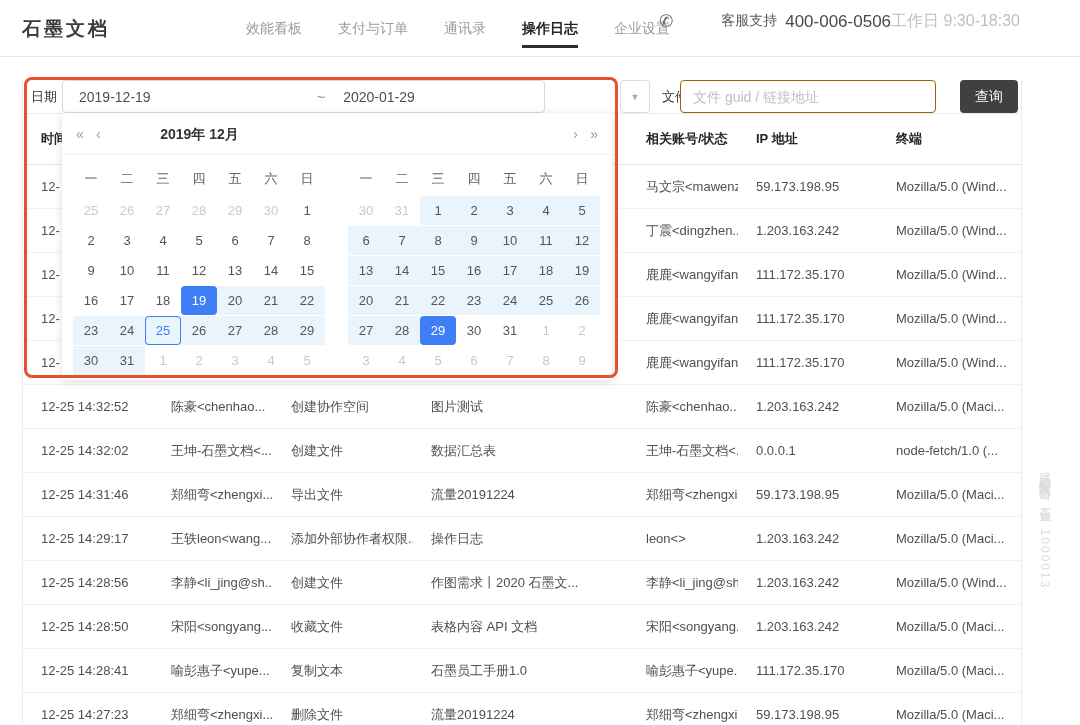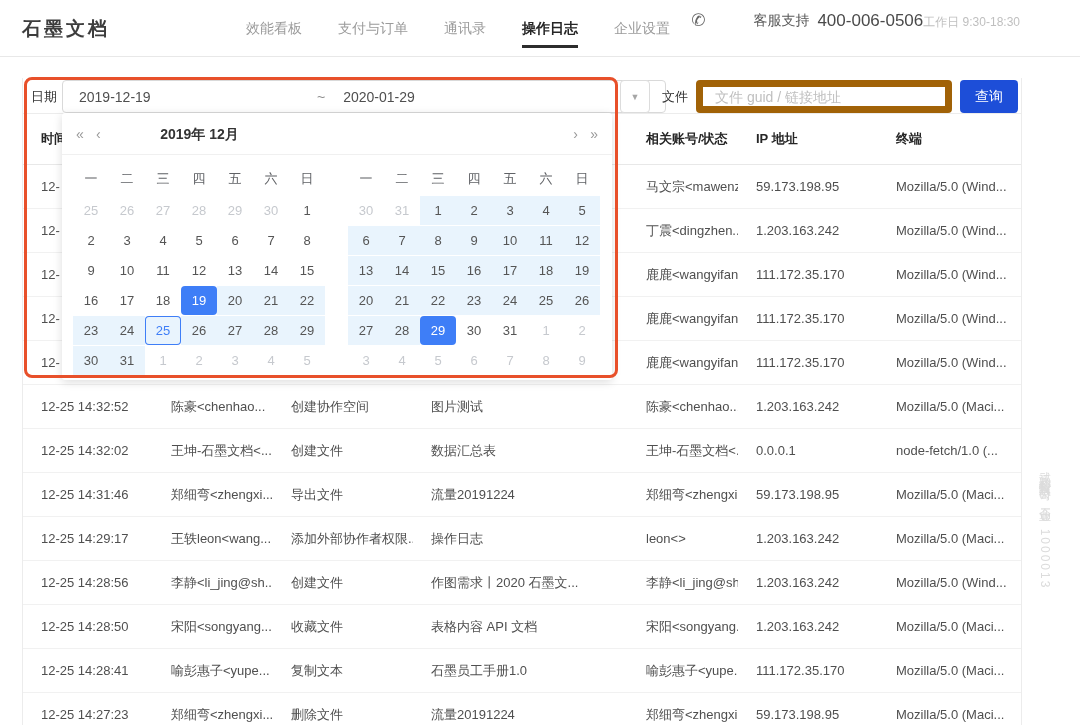--- a/index.html
+++ b/index.html
@@ -16,46 +16,46 @@
   .nav-item { display:flex; align-items:center; font-size:14px; color:#9b9b9b;
     cursor:pointer; position:relative; }
   .nav-item.active { color:#262626; font-weight:700; }
   .nav-item.active::after { content:""; position:absolute; left:0; right:0; bottom:9px;
     height:3px; background:#2d2d2d; }
   .support { position:absolute; right:60px; top:10px; display:flex; align-items:center; gap:8px; }
   .phone-icon { font-size:17px; color:#666; }
   .support-label { font-size:14px; color:#595959; white-space:nowrap;margin-left:40px; }
   .support-col { display:flex; flex-direction:row; align-items:flex-end; }
   .support-phone { font-size:17px; color:#4a4a4a; }
-  .support-hours { font-size:12px; color:#bfbfbf; margin-top:1px; }
+  .support-hours { font-size:16px; color:#bfbfbf; margin-top:1px; }
 
   
   .card { position:absolute; left:22px; top:78px; width:1000px; height:647px;
     border-left:1px solid #ececec; border-right:1px solid #ececec; background:#fff; }
 
   
   .filter-label { position:absolute; font-size:13px; color:#333; top:88px; }
   .lbl-date { left:31px; }
   .lbl-file { left:662px; }
-  .date-input { position:absolute; left:62px; top:80px; width:604px; height:33px;
+  .date-input { position:absolute; left:62px; top:80px; width:483px; height:33px;
     border:1px solid #d9d9d9; border-radius:4px; background:#fff; display:flex;
     align-items:center; padding:0 16px; font-size:14px; color:#4f4f4f; cursor:text; }
   .date-start { width:238px; }
   .date-sep { color:#8c8c8c; margin-right:18px; }
   .type-select { position:absolute; left:620px; top:80px; width:30px; height:33px;
     border:1px solid #dcdcdc; border-radius:4px; background:#fff; display:flex;
     align-items:center; justify-content:center; cursor:pointer; }
   .caret-down { font-size:9px; color:#a6a6a6; }
-  .file-input { position:absolute; left:696px; top:80px; width:256px; height:33px;
-    border:7px solid #a16207; border-radius:4px; background:#fff; font-size:14px;
+  .file-input { position:absolute; left:680px; top:80px; width:256px; height:33px;
+    border:1px solid #a16207; border-radius:4px; background:#fff; font-size:14px;
     color:#4f4f4f; padding:0 12px; outline:none;
     font-family:"Liberation Sans","DejaVu Sans",sans-serif; }
   .file-input::placeholder { color:#bfbfbf; }
   .query-btn { position:absolute; left:960px; top:80px; width:58px; height:33px;
-    background:#1d4ed8; color:#fff; font-size:14px; border:none; border-radius:4px;
+    background:#404040; color:#fff; font-size:14px; border:none; border-radius:4px;
     cursor:pointer; font-family:"Liberation Sans","DejaVu Sans",sans-serif; }
   .filter-divider { position:absolute; left:22px; top:113px; width:1000px; height:1px; background:#ececec; }
 
   
   .tbl { position:absolute; left:23px; top:113px; width:998px; }
   .tbl-header { display:flex; height:52px; align-items:center; border-bottom:1px solid #e8e8e8; }
   .tbl-header .cell { font-size:13px; color:#262626; font-weight:600; }
   .tbl-row { display:flex; height:44px; align-items:center; border-bottom:1px solid #f1f1f1; }
   .cell { padding-left:18px; font-size:13px; color:#4f4f4f; white-space:nowrap;
     overflow:hidden; flex-shrink:0; }

